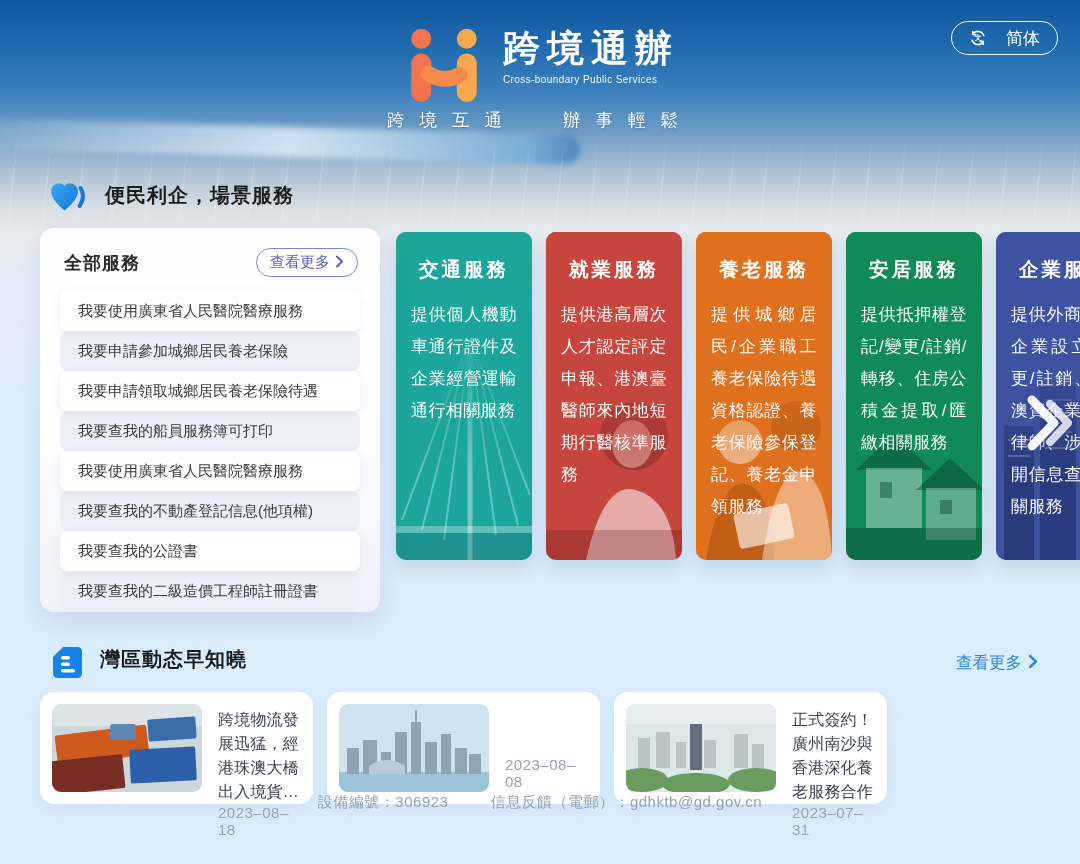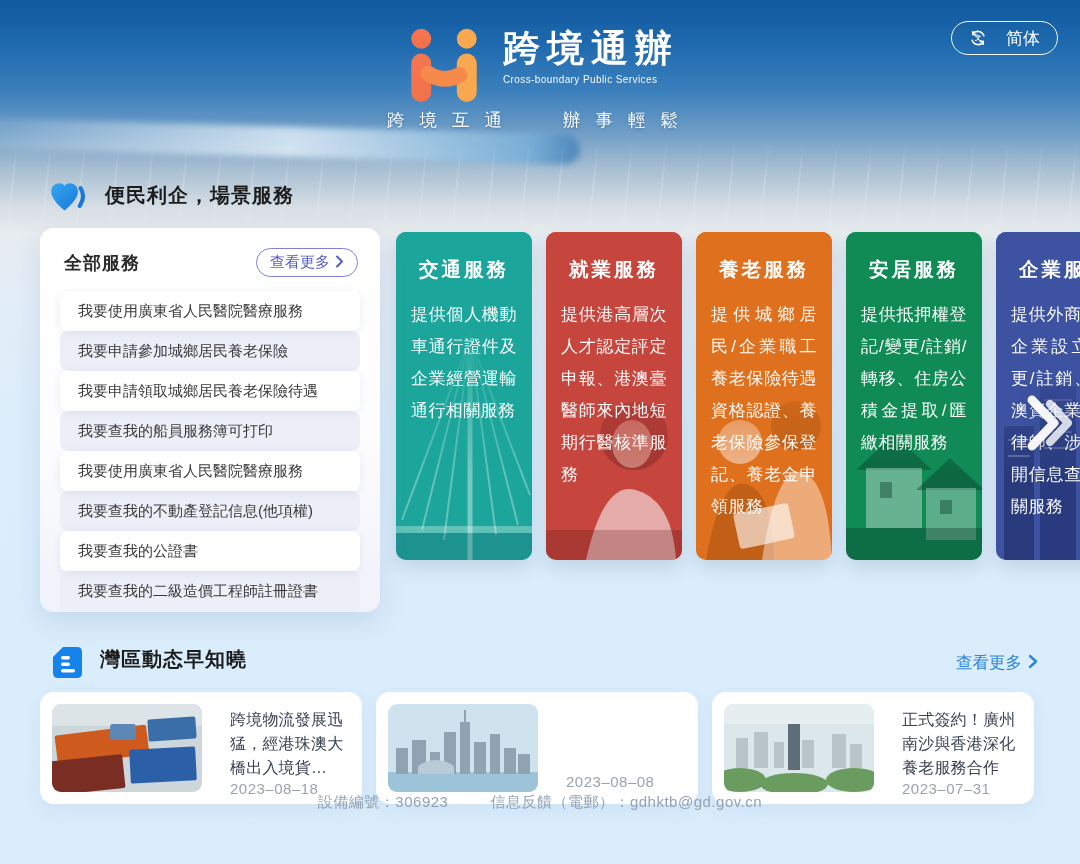--- a/index.html
+++ b/index.html
@@ -58,21 +58,21 @@
   .scard-desc{position:relative;z-index:3;margin:16px 15px 0 15px;color:rgba(255,255,255,.97);
     font-size:17px;line-height:1.88;letter-spacing:.4px;text-align:justify;word-break:break-all;}
   .scard-art{position:absolute;bottom:0;left:0;z-index:1;}
   .scard::after{content:"";position:absolute;inset:0;z-index:2;pointer-events:none;
     background:linear-gradient(180deg,var(--card,#1CA69B) 0%,var(--card,#1CA69B) 30%,transparent 75%);}
   .next-arrow{position:absolute;left:1026px;top:392px;z-index:8;cursor:pointer;
     filter:drop-shadow(0 3px 6px rgba(40,60,110,.45));}
 
   
   .news-row{position:absolute;left:40px;top:692px;display:flex;gap:14px;z-index:5;}
-  .news-card{display:flex;gap:28px;width:322px;height:112px;background:#fff;border-radius:14px;
+  .news-card{display:flex;gap:16px;width:273px;height:112px;background:#fff;border-radius:14px;
     padding:12px;box-sizing:border-box;cursor:pointer;box-shadow:0 6px 16px rgba(120,150,190,.10);}
   .news-img{flex:0 0 150px;width:150px;height:88px;border-radius:9px;overflow:hidden;}
   .news-img svg{display:block;}
   .news-txt{display:flex;flex-direction:column;padding-top:4px;min-width:0;}
   .news-title{font-size:16px;font-weight:500;color:#3b4350;line-height:1.5;letter-spacing:.2px;}
   .news-date{margin-top:auto;padding-bottom:2px;font-size:15px;color:#9aa3ad;letter-spacing:.5px;}
 
   
   .footer{position:absolute;left:0;top:793px;width:100%;display:flex;justify-content:center;gap:42px;
     color:#93a3b5;font-size:15px;letter-spacing:.5px;z-index:5;}

